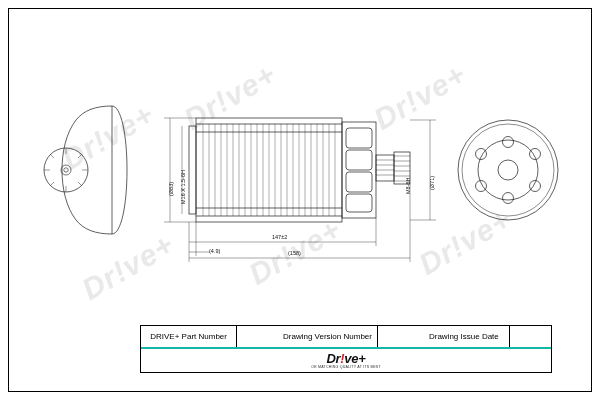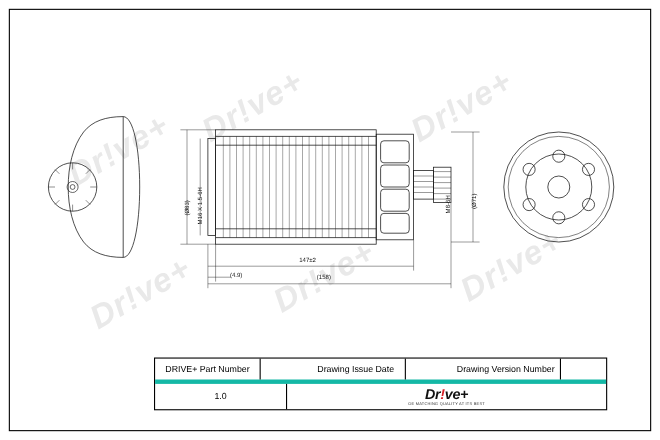--- a/index.html
+++ b/index.html
@@ -7,21 +7,21 @@
   #sheet{position:relative;width:600px;height:400px;box-sizing:border-box;}
   .frame{position:absolute;left:8px;top:8px;width:584px;height:384px;border:1px solid #000;box-sizing:border-box;}
   .wm{position:absolute;color:#e9e9e9;font-size:30px;font-weight:bold;font-style:italic;letter-spacing:1px;
       transform:rotate(-30deg);user-select:none;white-space:nowrap;}
   .dim{position:absolute;font-size:5.5px;color:#111;white-space:nowrap;font-family:"Liberation Sans",sans-serif;}
   .vdim{position:absolute;font-size:5.5px;color:#111;white-space:nowrap;transform:rotate(-90deg);transform-origin:left top;}
   svg{position:absolute;left:0;top:0;}
   
   .tb{position:absolute;left:140px;top:325px;width:412px;height:48px;border:1px solid #000;box-sizing:border-box;}
   .tb .row{display:flex;height:50%;box-sizing:border-box;}
-  .tb .row.top{border-bottom:4px solid #14b8a6;gap:41px;}
+  .tb .row.top{border-bottom:2px solid #14b8a6;gap:41px;}
   .tb .cell{display:flex;align-items:center;justify-content:center;box-sizing:border-box;font-size:8px;color:#000;}
   .c1{width:116px;border-right:1px solid #000;}
   .c2{width:120px;border-right:1px solid #000;}
   .c3{width:110px;border-right:1px solid #000;}
   .c4{flex:1;}
   .pn{font-size:8.5px;}
   .logo{display:flex;flex-direction:column;align-items:center;justify-content:center;line-height:1;}
   .logo .mark{font-size:13px;font-weight:bold;font-style:italic;color:#111;letter-spacing:-0.3px;}
   .logo .mark .ex{color:#d81f26;}
   .logo .tag{font-size:3.6px;color:#333;letter-spacing:.2px;margin-top:1px;}
@@ -169,26 +169,25 @@
   <div class="vdim" style="left:180px;top:204px;">M16 X 1.5-6H</div>
   <div class="vdim" style="left:429px;top:190px;">(Ø71)</div>
   <div class="vdim" style="left:405px;top:194px;">M8-6H</div>
   <div class="dim" style="left:288px;top:250px;">(158)</div>
   <div class="dim" style="left:272px;top:234px;">147±2</div>
   <div class="dim" style="left:209px;top:248px;">(4.9)</div>
 
   <div class="tb">
     <div class="row top">
       <div class="cell c1">DRIVE+ Part Number</div>
+      <div class="cell c2">Drawing Version Number</div>
       <div class="cell c3">Drawing Issue Date</div>
-      <div class="cell c2">Drawing Version Number</div>
       <div class="cell c4"></div>
     </div>
     <div class="row">
-      <div class="cell c2">1.0</div>
       <div class="cell c4">
         <div class="logo">
           <div class="mark">
             <span>Dr</span><span class="ex">!</span><span>ve+</span>
           </div>
           <div class="tag">OE MATCHING QUALITY AT ITS BEST</div>
         </div>
       </div>
     </div>
   </div>

